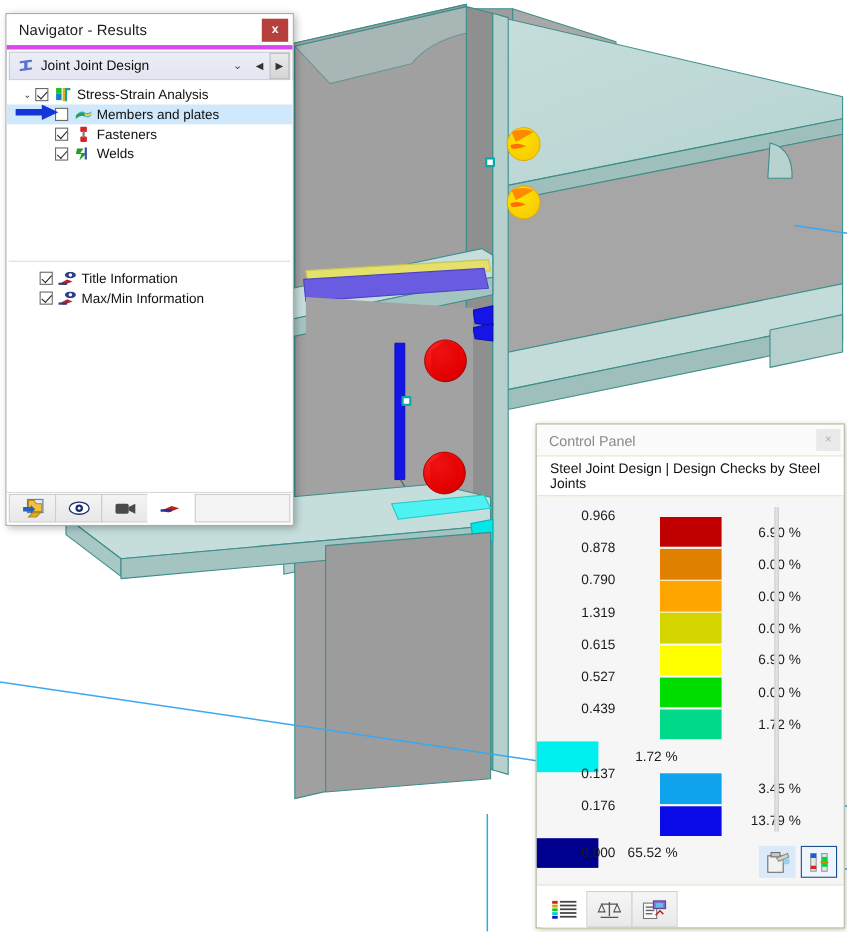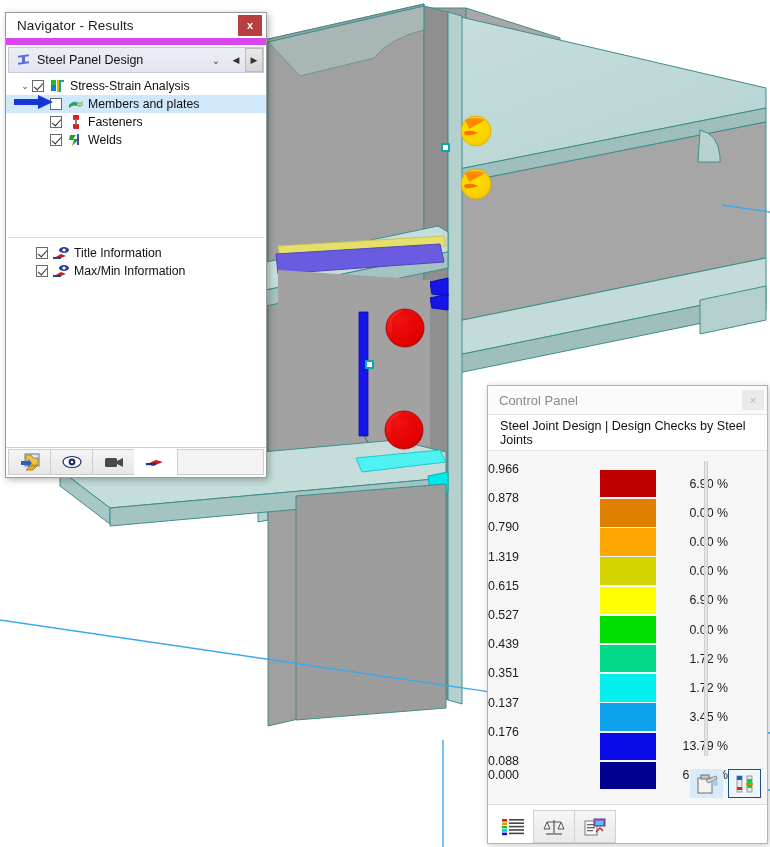--- a/index.html
+++ b/index.html
@@ -23,21 +23,21 @@
     border:1px solid #9a9a9a;
     box-shadow:2px 2px 7px rgba(0,0,0,0.28);
     display:flex; flex-direction:column;
     z-index:20;
   }
   .nav-titlebar {
     height:32px; flex:0 0 32px;
     display:flex; align-items:center; justify-content:space-between;
     padding:0 4px 0 11px;
     background:#ffffff;
-    border-bottom:7px solid #d946ef;
+    border-bottom:4px solid #d946ef;
   }
   .nav-title { font-size:13.5px; color:#1c1c1c; letter-spacing:0.1px; }
   .nav-close {
     width:24px; height:21px; background:#b7403f; color:#ffffff;
     font-size:11px; font-weight:bold; display:flex; align-items:center; justify-content:center;
     cursor:default; line-height:1;
   }
   .nav-combobar {
     height:26px; flex:0 0 26px; margin:2px 2px 0 2px;
     display:flex; align-items:center;
@@ -105,21 +105,21 @@
   }
   .cp-subtitle {
     flex:0 0 36px; display:flex; align-items:center; padding-left:12px;
     font-size:12.6px; color:#111; background:#ffffff; border-bottom:1px solid #e6e6e6;
   }
   .cp-body { flex:1 1 auto; background:#f6f6f6; position:relative; }
 
   .legend { position:absolute; left:0; top:18px; width:100%; }
   .legend-row { display:flex; align-items:center; height:29.2px; position:relative; }
   .lg-value {
-    position:absolute; right:0; top:-7px; width:100%; text-align:left;
+    position:absolute; right:0; top:-7px; width:100%; text-align:center;
     font-size:12.4px; color:#1b1b1b;
   }
   .val-col { width:112px; position:relative; height:29.2px; }
   .swatch-col { width:56px; }
   .swatch { width:56px; height:27.5px; }
   .pct-col { width:80px; text-align:right; padding-right:8px; font-size:12.4px; color:#1b1b1b; }
 
   .slider-track {
     position:absolute; left:216px; top:10px; width:4px; height:295px;
     background:#e2e2e2; border-left:1px solid #cfcfcf; border-right:1px solid #cfcfcf;
@@ -263,21 +263,21 @@
     <span class="nav-title">Navigator - Results</span>
     <div class="nav-close">x</div>
   </div>
 
   <div class="nav-combobar">
     <span class="cb-icon">
       <svg width="15" height="13" viewBox="0 0 15 13">
         <path d="M2,2 L13,2 L13,4 L9,4 L9,9 L13,9 L13,11 L2,11 L2,9 L6,9 L6,4 L2,4 Z" fill="#5b6fd6" transform="skewY(-8)"></path>
       </svg>
     </span>
-    <span class="cb-label">Steel Panel Design</span>
+    <span class="cb-label">Joint Joint Design</span>
     <span class="cb-chevron">⌄</span>
     <span class="cb-arrow">◀</span>
     <span class="cb-arrow boxed">▶</span>
   </div>
 
   <div class="nav-tree">
 
     <div class="tree-row">
       <span class="twisty">⌄</span>
       <span class="chk on"></span>
@@ -462,23 +462,20 @@
         <div class="legend-row">
           <div class="val-col">
             <span class="lg-value">0.439</span>
           </div>
           <div class="swatch-col">
             <div class="swatch" style="background: rgb(0, 217, 138);"></div>
           </div>
           <div class="pct-col">1.72 %</div>
         </div>
         <div class="legend-row">
-          <div class="val-col">
-            <span class="lg-value">0.351</span>
-          </div>
           <div class="swatch-col">
             <div class="swatch" style="background: rgb(0, 240, 240);"></div>
           </div>
           <div class="pct-col">1.72 %</div>
         </div>
         <div class="legend-row">
           <div class="val-col">
             <span class="lg-value">0.137</span>
           </div>
           <div class="swatch-col">
@@ -489,23 +486,20 @@
         <div class="legend-row">
           <div class="val-col">
             <span class="lg-value">0.176</span>
           </div>
           <div class="swatch-col">
             <div class="swatch" style="background: rgb(11, 11, 234);"></div>
           </div>
           <div class="pct-col">13.79 %</div>
         </div>
         <div class="legend-row">
-          <div class="val-col">
-            <span class="lg-value">0.088</span>
-          </div>
           <div class="swatch-col">
             <div class="swatch" style="background: rgb(0, 0, 143);"></div>
           </div>
           <div class="pct-col">65.52 %</div>
         </div>
         <div class="legend-row" style="height: 0px;">
           <div class="val-col">
             <span class="lg-value">0.000</span>
           </div>
         </div>

